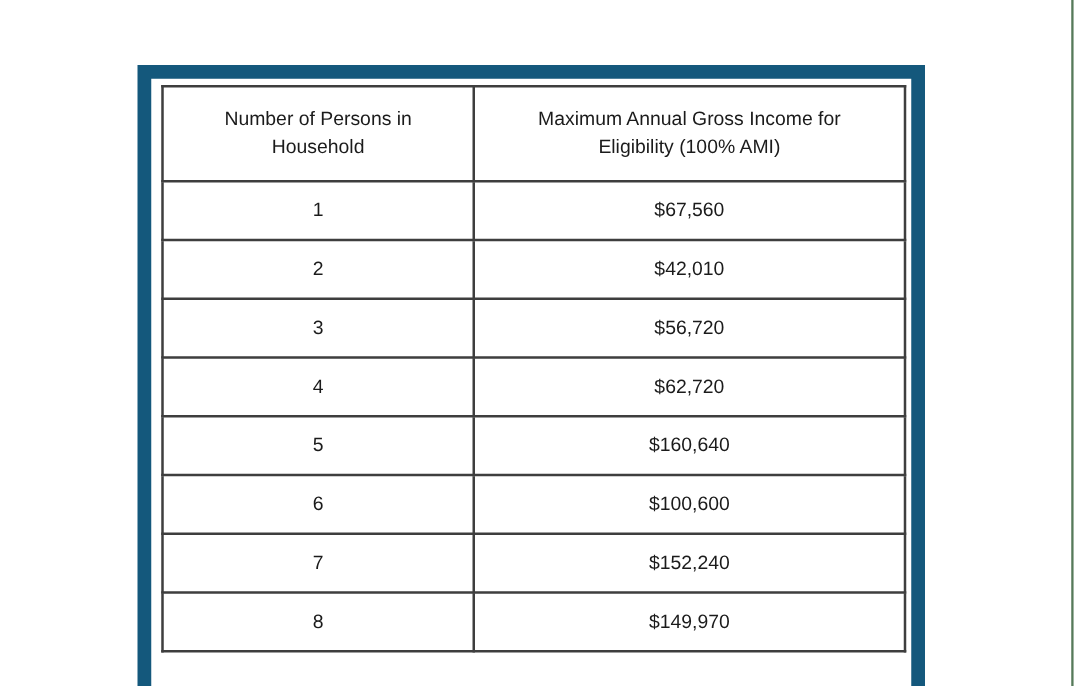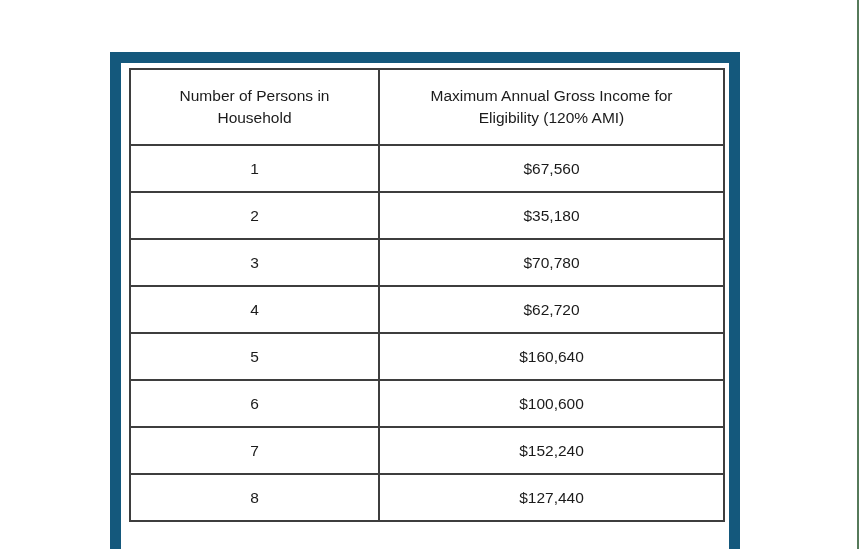--- a/index.html
+++ b/index.html
@@ -72,52 +72,52 @@
     <colgroup>
       <col style="width:249px">
       <col style="width:345px">
     </colgroup>
     <thead>
       <tr>
         <th>
           <span class="hdr hdr-1">Number of Persons in Household</span>
         </th>
         <th>
-          <span class="hdr hdr-2">Maximum Annual Gross Income for Eligibility (120% AMI)</span>
+          <span class="hdr hdr-2">Maximum Annual Gross Income for Eligibility (100% AMI)</span>
         </th>
       </tr>
     </thead>
     <tbody>
       <tr>
         <td>1</td>
         <td>$67,560</td>
       </tr>
       <tr>
         <td>2</td>
-        <td>$35,180</td>
+        <td>$42,010</td>
       </tr>
       <tr>
         <td>3</td>
-        <td>$70,780</td>
+        <td>$56,720</td>
       </tr>
       <tr>
         <td>4</td>
         <td>$62,720</td>
       </tr>
       <tr>
         <td>5</td>
         <td>$160,640</td>
       </tr>
       <tr>
         <td>6</td>
         <td>$100,600</td>
       </tr>
       <tr>
         <td>7</td>
         <td>$152,240</td>
       </tr>
       <tr>
         <td>8</td>
-        <td>$127,440</td>
+        <td>$149,970</td>
       </tr>
     </tbody>
   </table>
 </div>
 
 </body></html>

